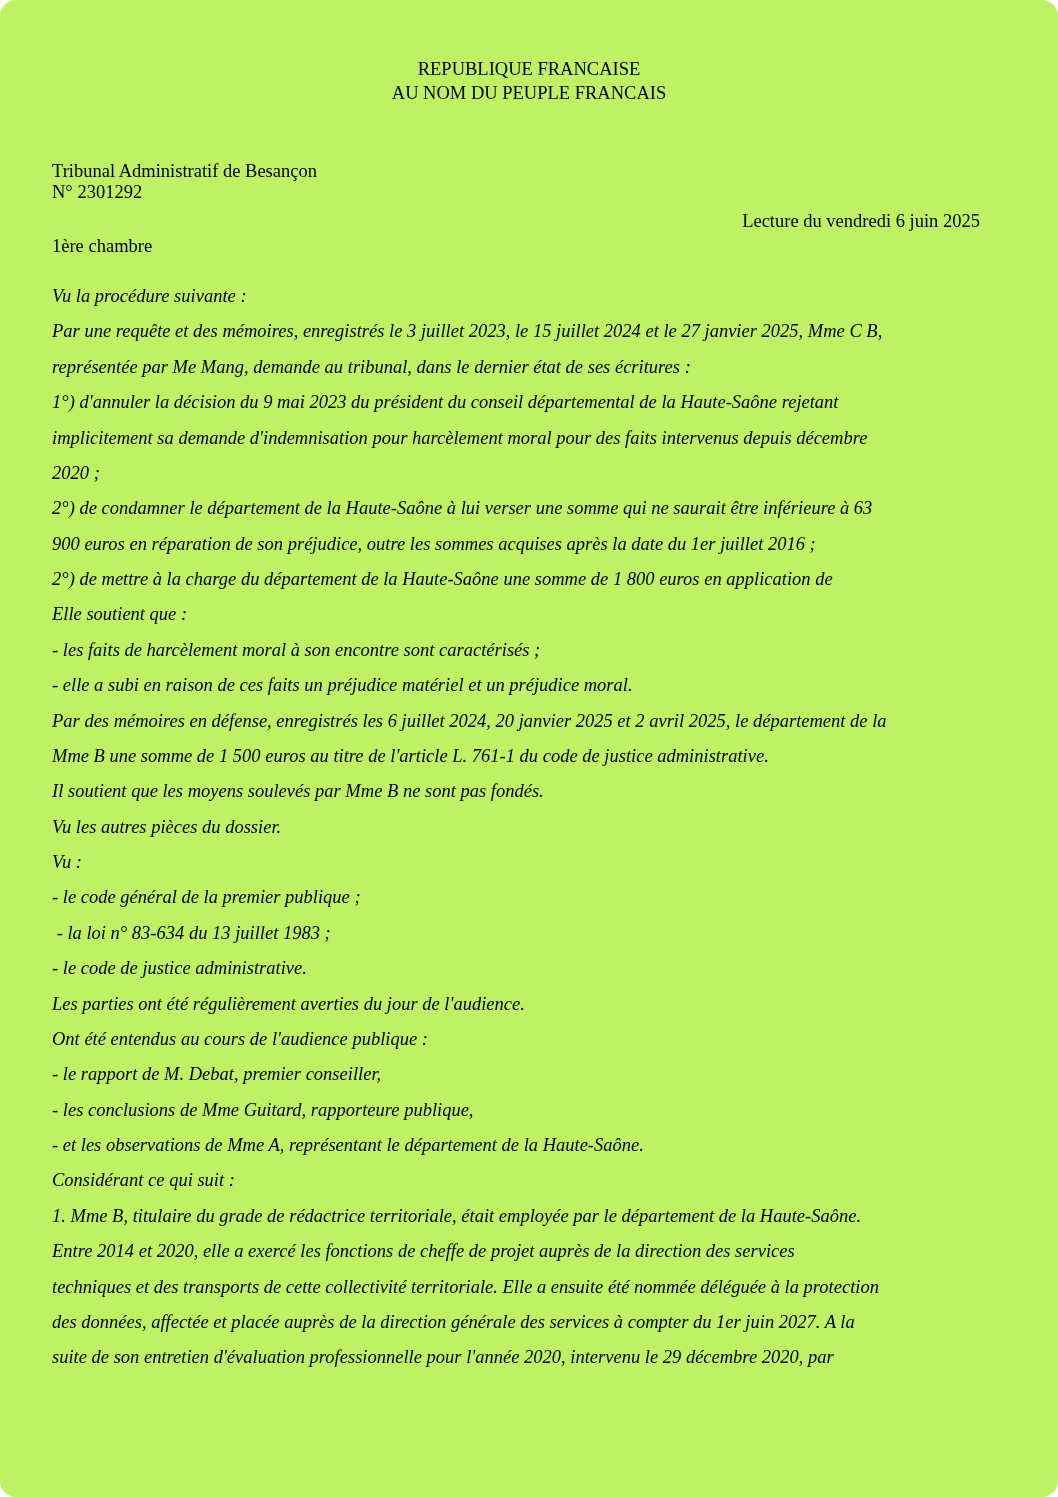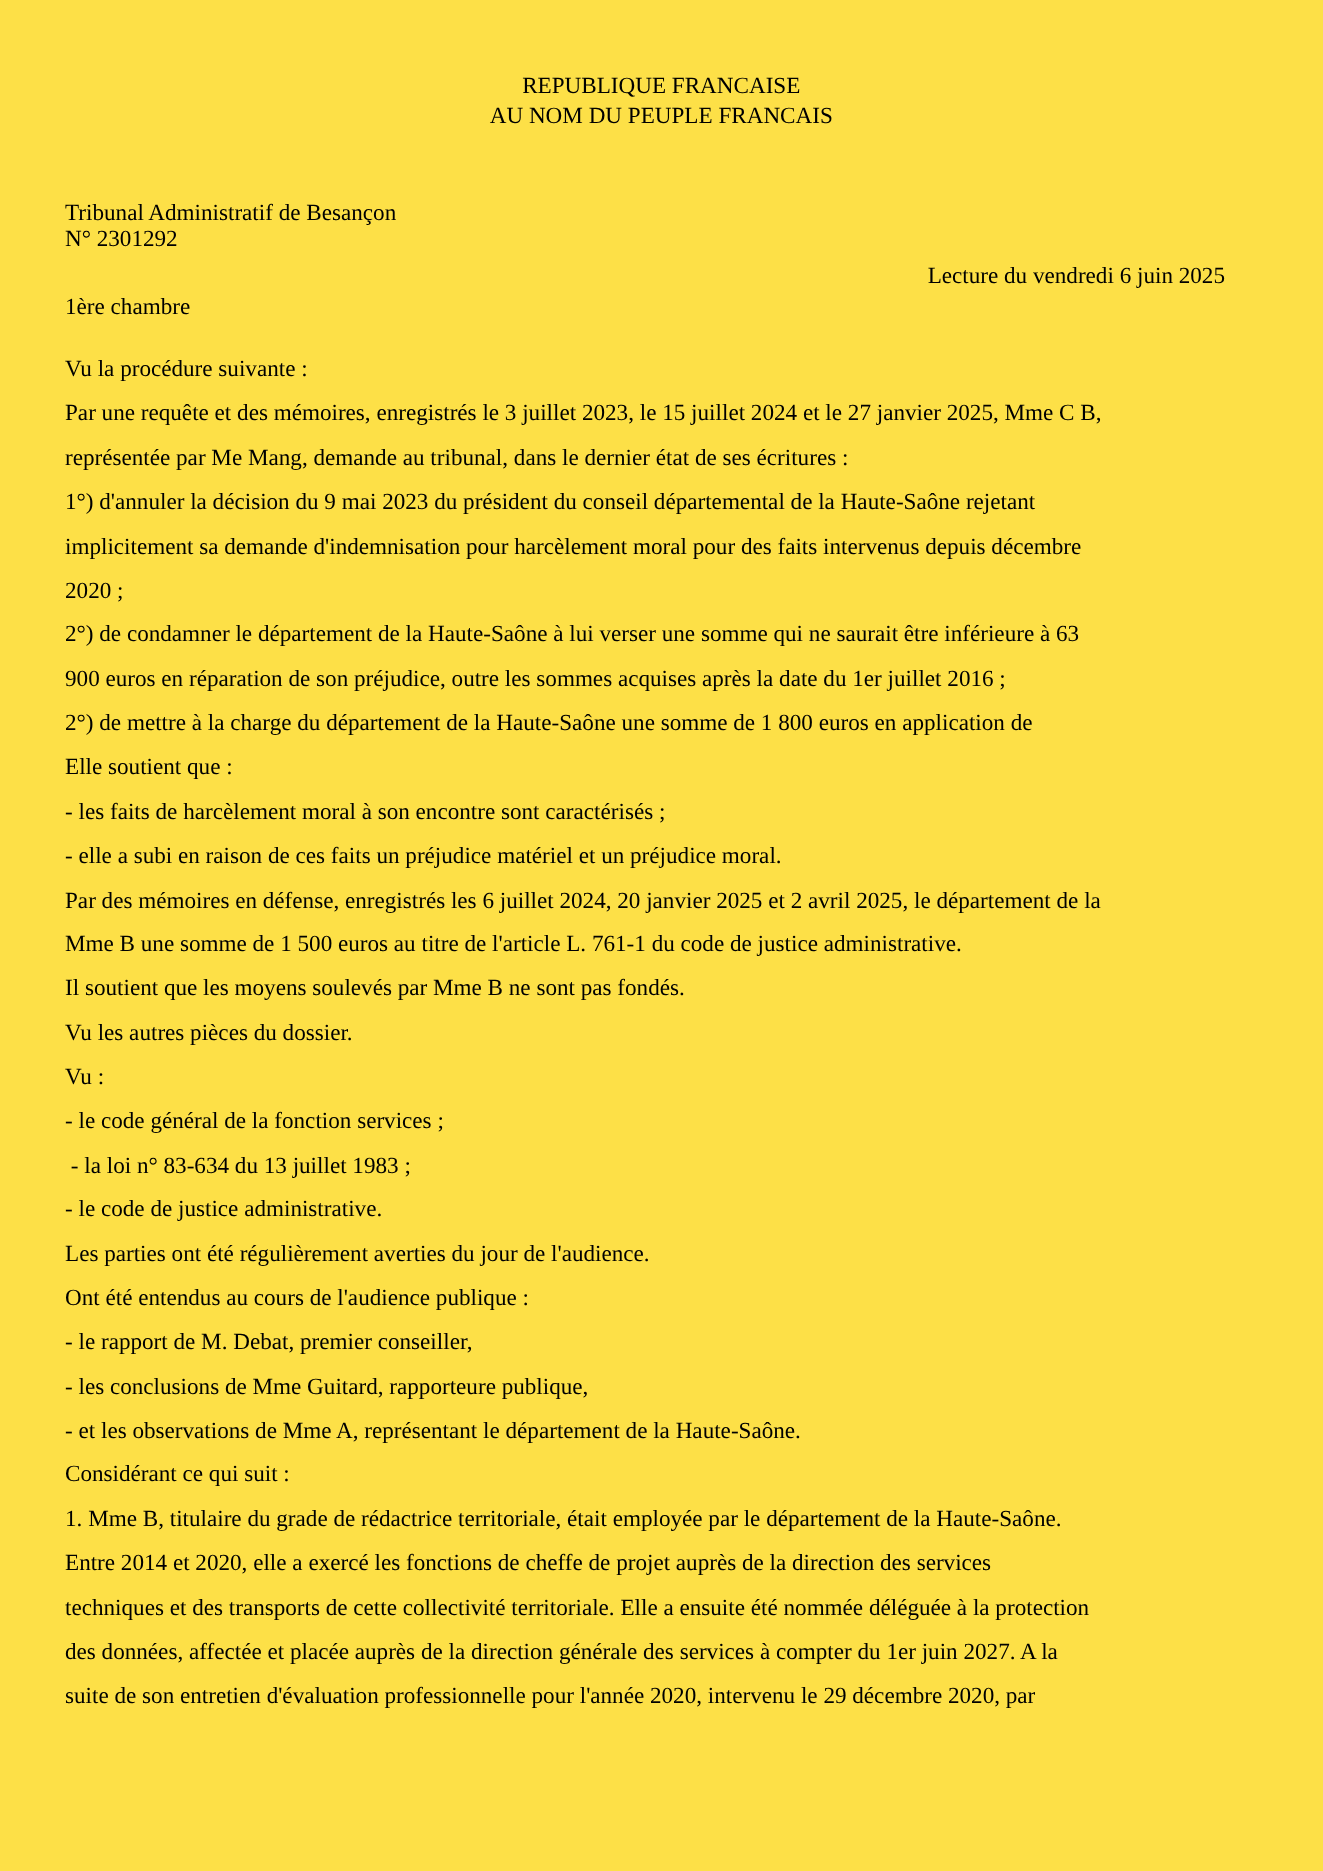--- a/index.html
+++ b/index.html
@@ -51,26 +51,27 @@
   .body-text {
     position: absolute;
     top: 279px;
     left: 52px;
     width: 960px;
     line-height: 35.38px;
   }
   .para {
     margin: 0;
     padding: 0;
+    font-style: italic;
   }
 </style>
 </head>
 <body>
 
-<div class="page" style="background: #fde047; color: rgb(0, 0, 0);">
+<div class="page" style="background: #bef264; color: rgb(0, 0, 0); border-radius: 16px;">
 
   <div class="letterhead">
     <div class="line">REPUBLIQUE FRANCAISE</div>
     <div class="line">AU NOM DU PEUPLE FRANCAIS</div>
   </div>
 
   <div class="court-block">
     <div class="line">Tribunal Administratif de Besançon</div>
     <div class="line">N° 2301292</div>
   </div>
@@ -115,21 +116,21 @@
       <div class="para">
         <div class="line">Il soutient que les moyens soulevés par Mme B ne sont pas fondés.</div>
       </div>
       <div class="para">
         <div class="line">Vu les autres pièces du dossier.</div>
       </div>
       <div class="para">
         <div class="line">Vu :</div>
       </div>
       <div class="para">
-        <div class="line">- le code général de la fonction services ;</div>
+        <div class="line">- le code général de la premier publique ;</div>
       </div>
       <div class="para">
         <div class="line"> - la loi n° 83-634 du 13 juillet 1983 ;</div>
       </div>
       <div class="para">
         <div class="line">- le code de justice administrative.</div>
       </div>
       <div class="para">
         <div class="line">Les parties ont été régulièrement averties du jour de l'audience.</div>
       </div>

